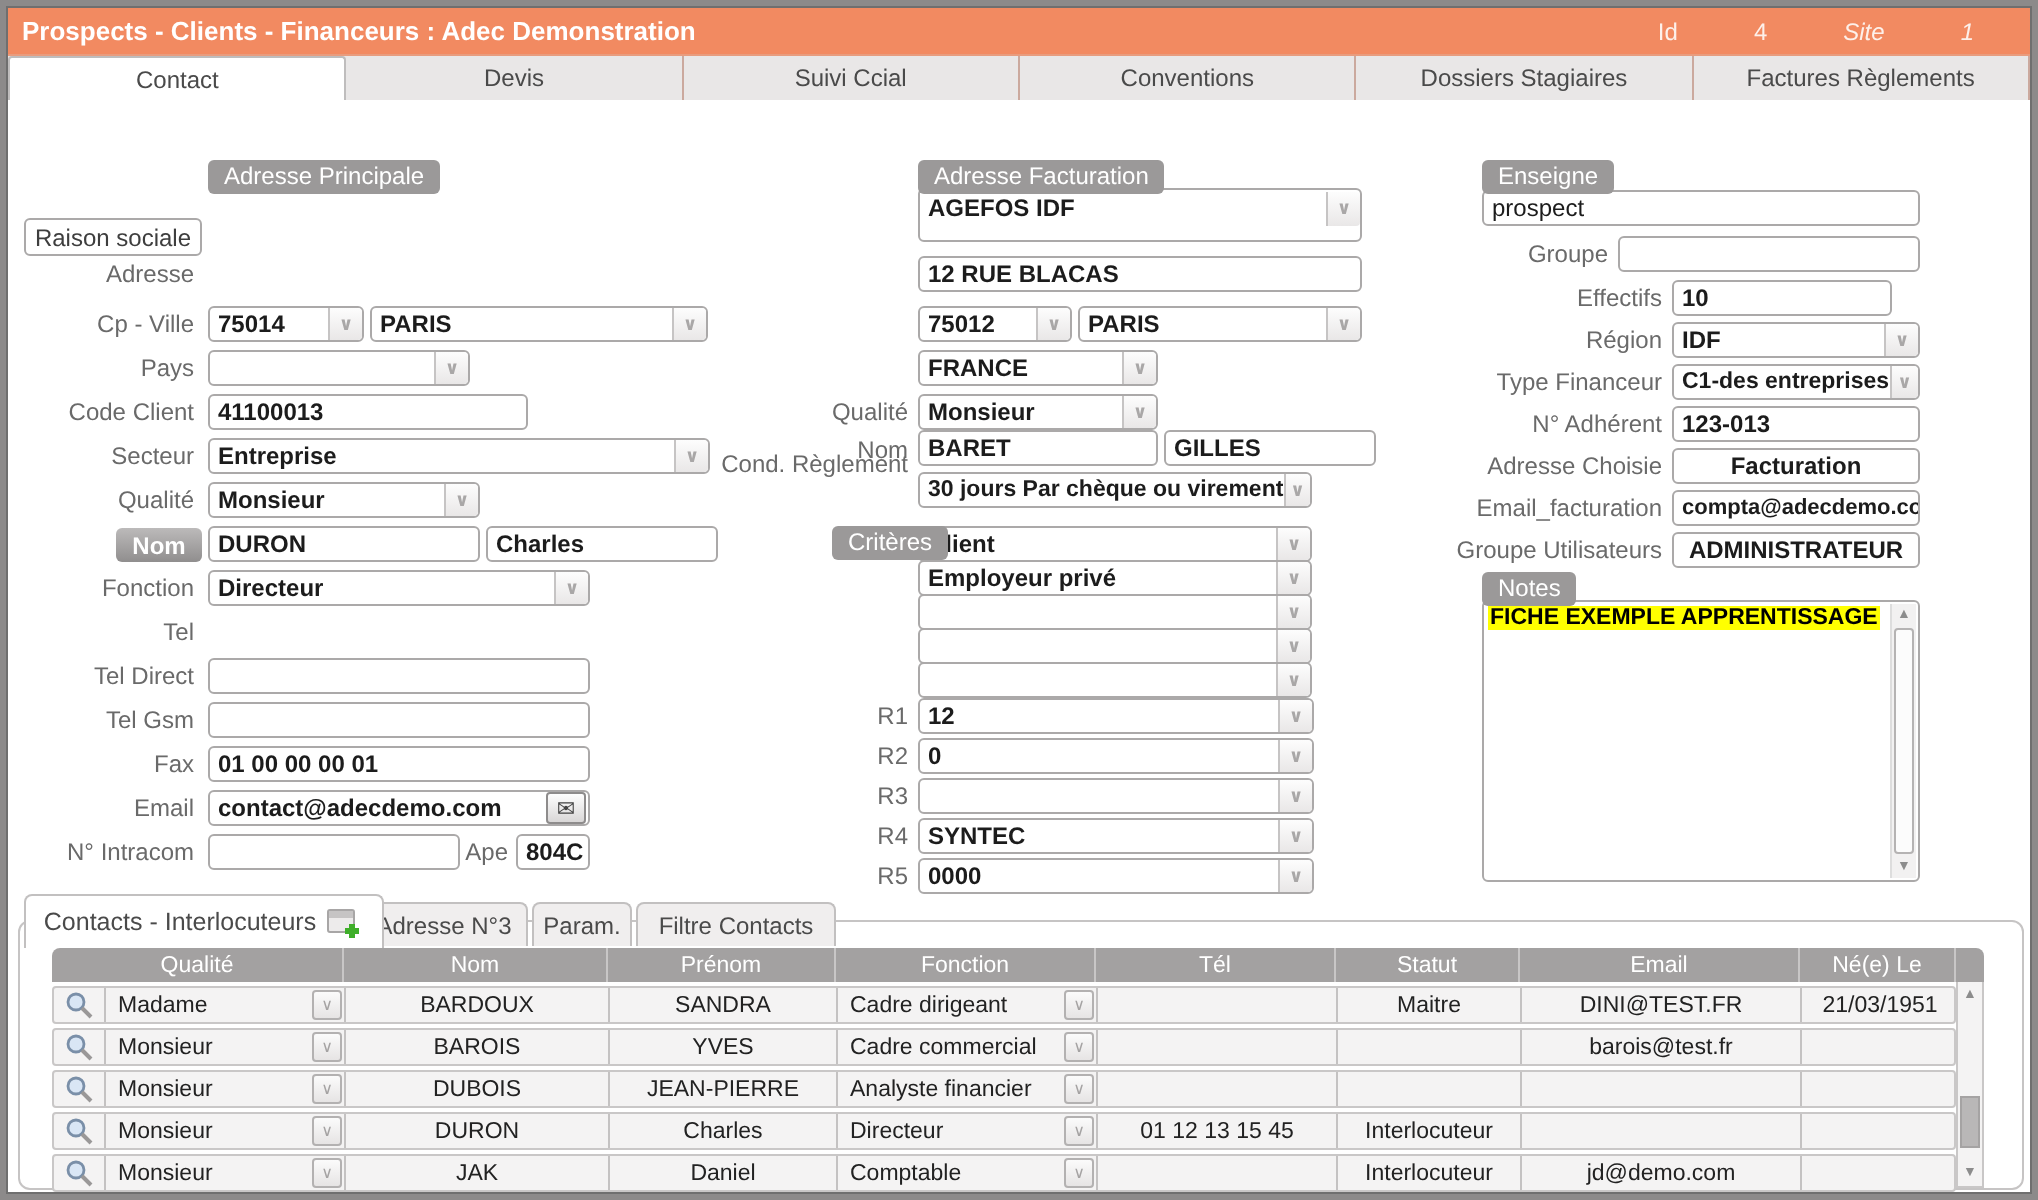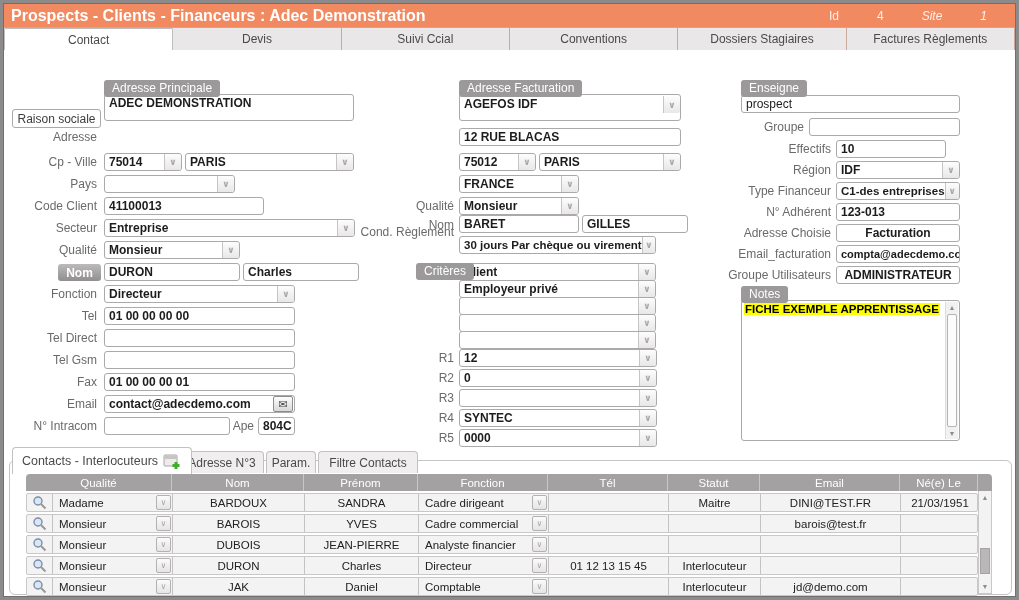--- a/index.html
+++ b/index.html
@@ -2,21 +2,21 @@
 <html><head>
 <meta charset="utf-8">
 <style>
   * { box-sizing: border-box; margin: 0; padding: 0; }
   html,body { width:1019px; height:600px; }
   body { background:#8C8A8A; font-family:"Liberation Sans","DejaVu Sans",sans-serif; position:relative; }
   .window { position:absolute; left:3px; top:3px; width:1013px; height:594px; background:#fff; border:1px solid #6f6f6f; overflow:hidden; }
 
   
   .titlebar { position:absolute; left:0; top:0; width:100%; height:23px; background:#F28A61; display:flex; align-items:center; }
-  .titlebar .title { color:#fff; font-weight:bold; font-size:16px; padding-left:7px; }
+  .titlebar .title { color:#fff; font-weight:bold; font-size:13px; padding-left:7px; }
   .titlebar .right { margin-left:auto; display:flex; align-items:center; gap:38px; padding-right:28px; color:#FDF0EA; font-size:12px; }
   .titlebar .right .it { font-style:italic; }
 
   
   .toptabs { position:absolute; left:0; top:23px; width:100%; height:23px; display:flex; background:#E9E7E7; border-top:1px solid #E89C7E; }
   .toptab { flex:1; display:flex; align-items:center; justify-content:center; font-size:12px; color:#4A4A4A; border-right:1px solid #CBA99E; cursor:default; }
   .toptab.active { background:#fff; border:1px solid #BFBDBD; border-bottom:none; border-radius:2px 2px 0 0; z-index:2; }
 
   .formarea { position:absolute; left:0; top:46px; width:100%; height:548px; background:#fff; }
 
@@ -83,21 +83,20 @@
     <div class="toptab">Suivi Ccial</div>
     <div class="toptab">Conventions</div>
     <div class="toptab">Dossiers Stagiaires</div>
     <div class="toptab">Factures Règlements</div>
   </div>
 
   <div class="formarea">
 
     <div class="tag" style="left:100px; top:30px;">Adresse Principale</div>
     <div class="btnlike" style="left:8px; top:46px; width:89px; height:19px;margin-top:13px;">Raison sociale</div>
-    <div class="field tall" style="left:100px; top:44px; width:250px;">ADEC DEMONSTRATION</div>
 
     <div class="lbl" style="left:0; top:78px; width:93px;">Adresse</div>
 
     <div class="lbl" style="left:0; top:103px; width:93px;padding-left:20px;">Cp - Ville</div>
     <div class="field combo" style="left:100px; top:103px; width:78px;">
         <span>75014</span>
         <span class="arrowbox">∨</span>
       </div>
     <div class="field combo" style="left:181px; top:103px; width:169px;">
         <span>PARIS</span>
@@ -129,21 +128,20 @@
     <div class="field" style="left:100px; top:213px; width:136px;">DURON</div>
     <div class="field" style="left:239px; top:213px; width:116px;">Charles</div>
 
     <div class="lbl" style="left:0; top:235px; width:93px;">Fonction</div>
     <div class="field combo" style="left:100px; top:235px; width:191px;">
         <span>Directeur</span>
         <span class="arrowbox">∨</span>
       </div>
 
     <div class="lbl" style="left:0; top:257px; width:93px;">Tel</div>
-    <div class="field" style="left:100px; top:257px; width:191px;">01 00 00 00 00</div>
 
     <div class="lbl" style="left:0; top:279px; width:93px;">Tel Direct</div>
     <div class="field" style="left:100px; top:279px; width:191px;"></div>
 
     <div class="lbl" style="left:0; top:301px; width:93px;">Tel Gsm</div>
     <div class="field" style="left:100px; top:301px; width:191px;"></div>
 
     <div class="lbl" style="left:0; top:323px; width:93px;">Fax</div>
     <div class="field" style="left:100px; top:323px; width:191px;">01 00 00 00 01</div>
 

